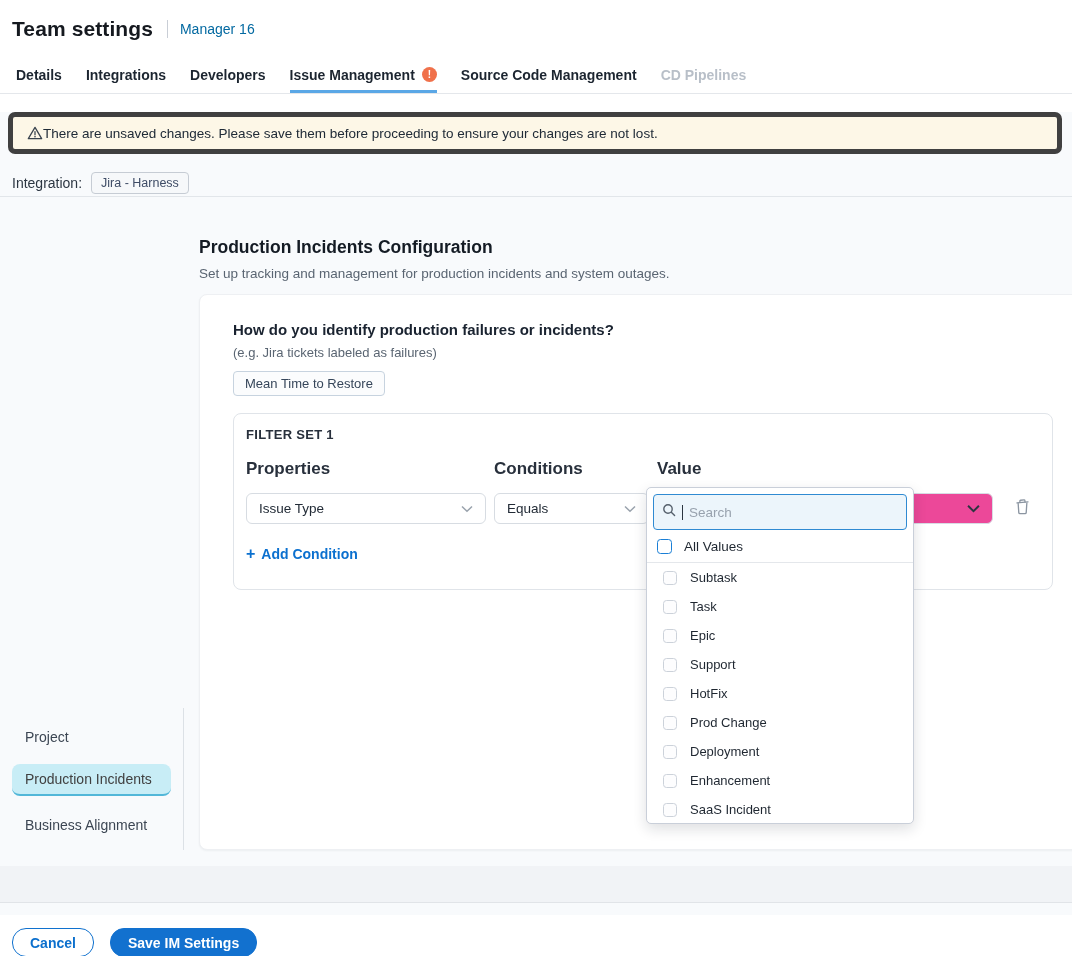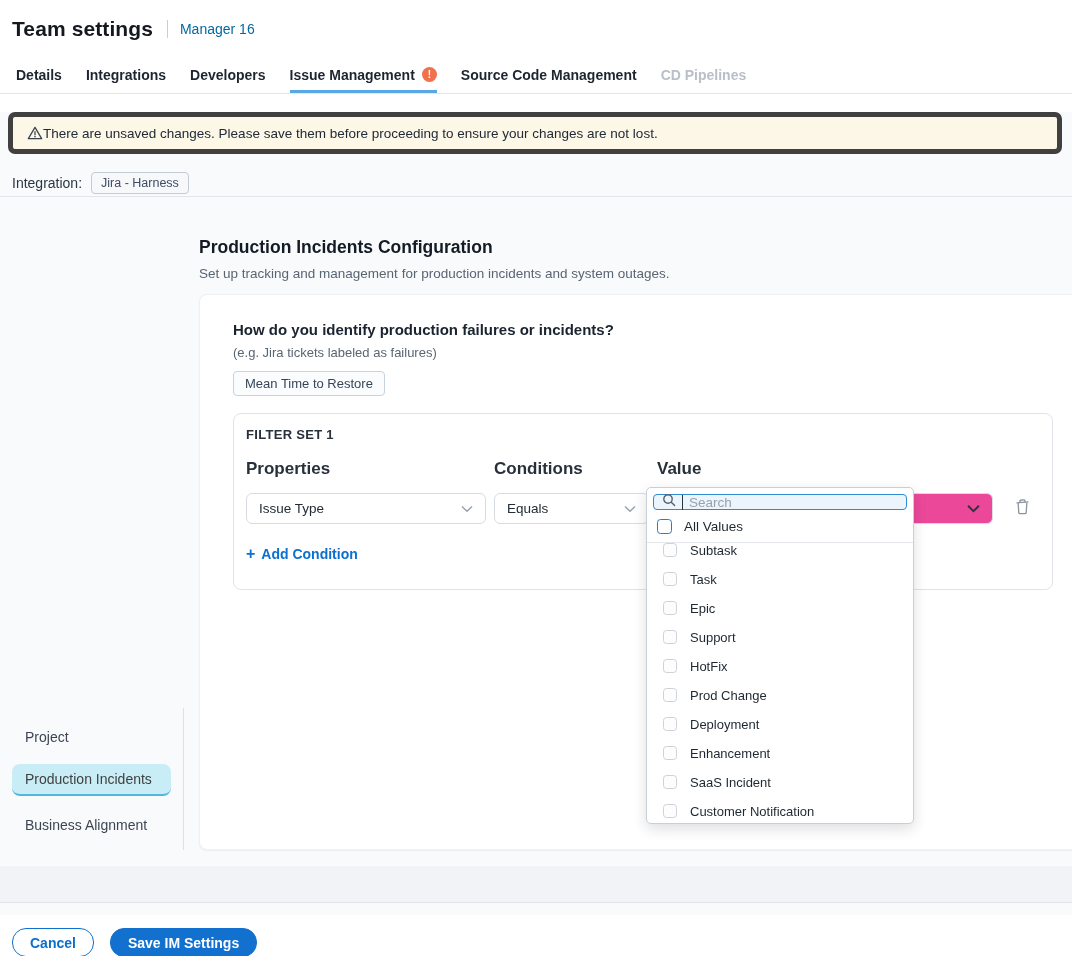--- a/index.html
+++ b/index.html
@@ -50,29 +50,29 @@
   .filter-grid { display:grid; grid-template-columns:240px 155px 336px 1fr; column-gap:8px; margin-top:17px; align-items:center; }
   .col-label { font-size:17px; font-weight:700; color:#28303c; margin-bottom:14px; }
   .select { height:31px; border:1px solid #d7dce2; border-radius:6px; background:#fff; display:flex; align-items:center; justify-content:space-between; padding:0 12px; font-size:13.5px; color:#222b36; cursor:pointer; }
   .select.filled { background:#ec4899; border-color:#d8dce4; font-weight:600; }
   .trash-btn { background:none; border:none; cursor:pointer; display:flex; align-items:center; margin-left:13px; width:26px; }
   .add-condition { margin-top:21px; display:inline-flex; gap:6px; align-items:center; font-size:14px; font-weight:700; color:#0b70cf; cursor:pointer; background:none; border:none; font-family:inherit; }
   .plus-glyph { font-size:16px; font-weight:700; }
 
   
   .popover { position:absolute; left:646px; top:487px; width:268px; height:337px; background:#fff; border:1px solid #c9cfd9; border-radius:5px; box-shadow:0 5px 14px rgba(20,30,45,.14); z-index:20; overflow:hidden; }
-  .search-wrap { margin:6px 6px 0; height:16px; border:1.5px solid #2f8ad2; border-radius:4px; background:#ecf5fb; display:flex; align-items:center; padding:0 8px; gap:6px; }
+  .search-wrap { margin:6px 6px 0; height:36px; border:1.5px solid #2f8ad2; border-radius:4px; background:#ecf5fb; display:flex; align-items:center; padding:0 8px; gap:6px; }
   .caret { width:1px; height:15px; background:#2b3540; }
   .search-input { border:none; outline:none; background:transparent; font-size:13.5px; color:#222b36; width:100%; font-family:inherit; }
   .search-input::placeholder { color:#98a2ae; }
   .allvalues-row { display:flex; align-items:center; gap:12px; padding:9px 10px 8px; border-bottom:1px solid #e4e7eb; cursor:pointer; }
   .cb { width:15px; height:15px; border:1.5px solid #1a7fd6; border-radius:3.5px; background:#fff; flex-shrink:0; }
   .allvalues-label { font-size:13.5px; color:#1f2731; }
   .option-list { }
-  .option-row { display:flex; align-items:flex-start; gap:13px; height:29px; padding-left:16px; cursor:pointer; }
+  .option-row { display:flex; align-items:center; gap:13px; height:29px; padding-left:16px; cursor:pointer; }
   .cb-plain { width:14px; height:14px; border:1.5px solid #ccd2da; border-radius:3.5px; background:#fdfdfe; flex-shrink:0; }
   .option-label { font-size:13px; color:#1f2731; }
 
   
   .pre-footer-band { height:37px; background:#f1f3f6; border-bottom:1px solid #e1e4e8; margin-top:16px; }
   .footer { height:59px; background:#fff; display:flex; align-items:center; gap:16px; padding:0 0 4px 12px; }
   .btn { height:29px; border-radius:14px; font-size:14px; font-weight:700; font-family:inherit; cursor:pointer; padding:0 17px; }
   .btn-cancel { background:#fff; border:1.5px solid #1071ce; color:#0b6fcd; }
   .btn-save { background:#1271cf; border:1.5px solid #1271cf; color:#fff; }
 </style>

